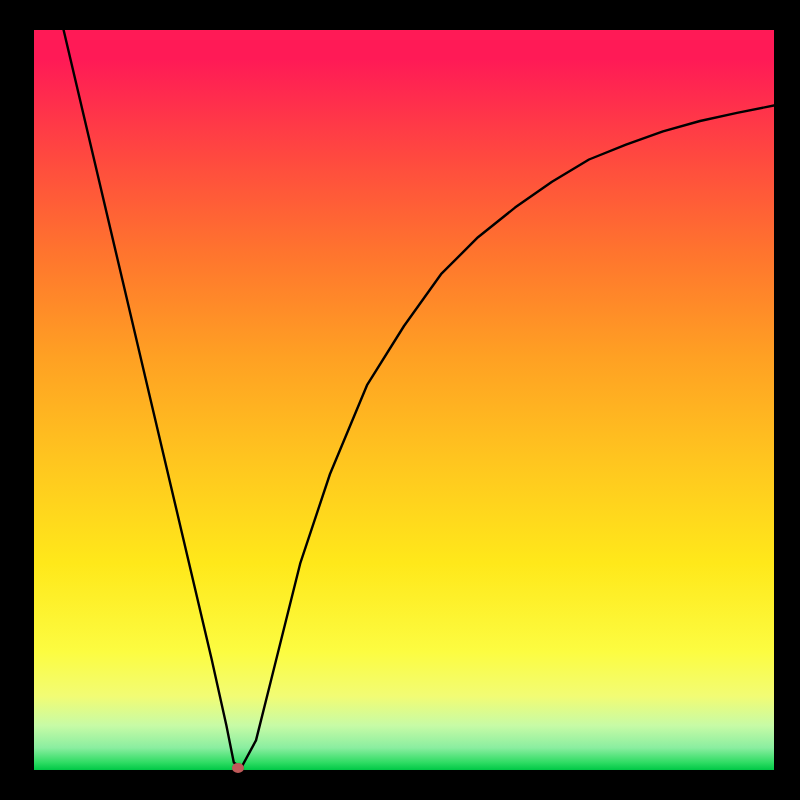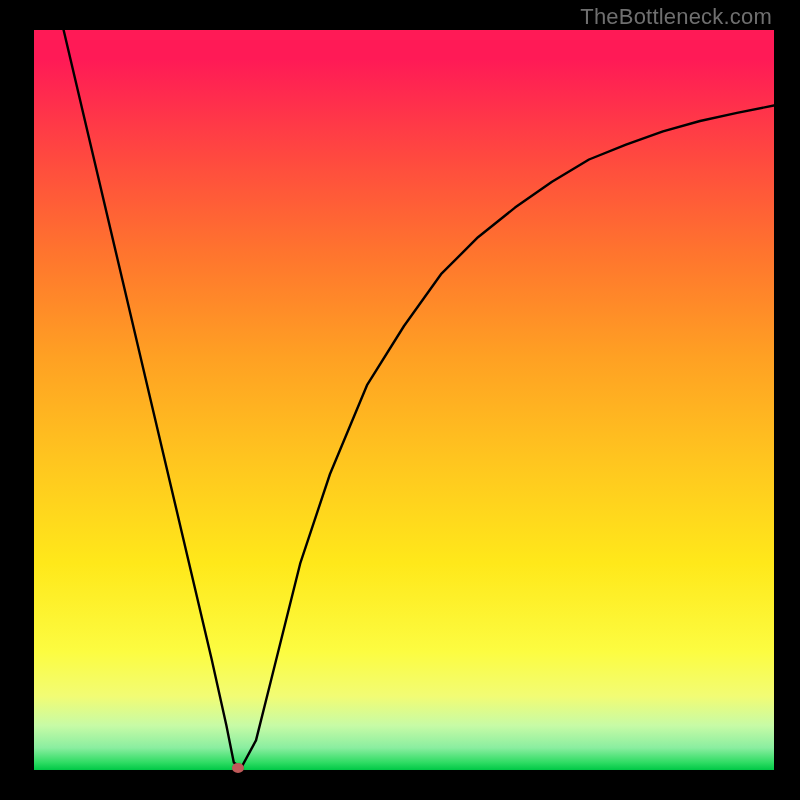--- a/index.html
+++ b/index.html
@@ -64,21 +64,20 @@
     border-radius: 50%;
     transform: translate(-50%, -50%);
     box-shadow: 0 0 1px rgba(0,0,0,0.3);
   }
 </style>
 </head>
 <body>
 
 <div class="chart-wrap">
 
-  <div class="watermark">TheBottleneck.com</div>
 
   <div class="plot-area">
 
     <svg class="curve" viewBox="0 0 740 740" preserveAspectRatio="none">
       <path fill="none" stroke="#000" stroke-width="2.4" stroke-linecap="round" stroke-linejoin="round" d="M29.60 0.00 L59.20 125.80 L88.80 251.60 L118.40 377.40 L148.00 503.20 L177.60 629.00 L192.40 695.60 L199.80 732.60 L207.20 737.78 L222.00 710.40 L236.80 651.20 L266.40 532.80 L296.00 444.00 L333.00 355.20 L370.00 296.00 L407.00 244.20 L444.00 207.20 L481.00 177.60 L518.00 151.70 L555.00 129.50 L592.00 114.70 L629.00 101.38 L666.00 91.02 L703.00 82.88 L740.00 75.48"></path>
     </svg>
 
     <div class="marker" style="left: 203.5px; top: 737.78px;"></div>
   </div>
 </div>

